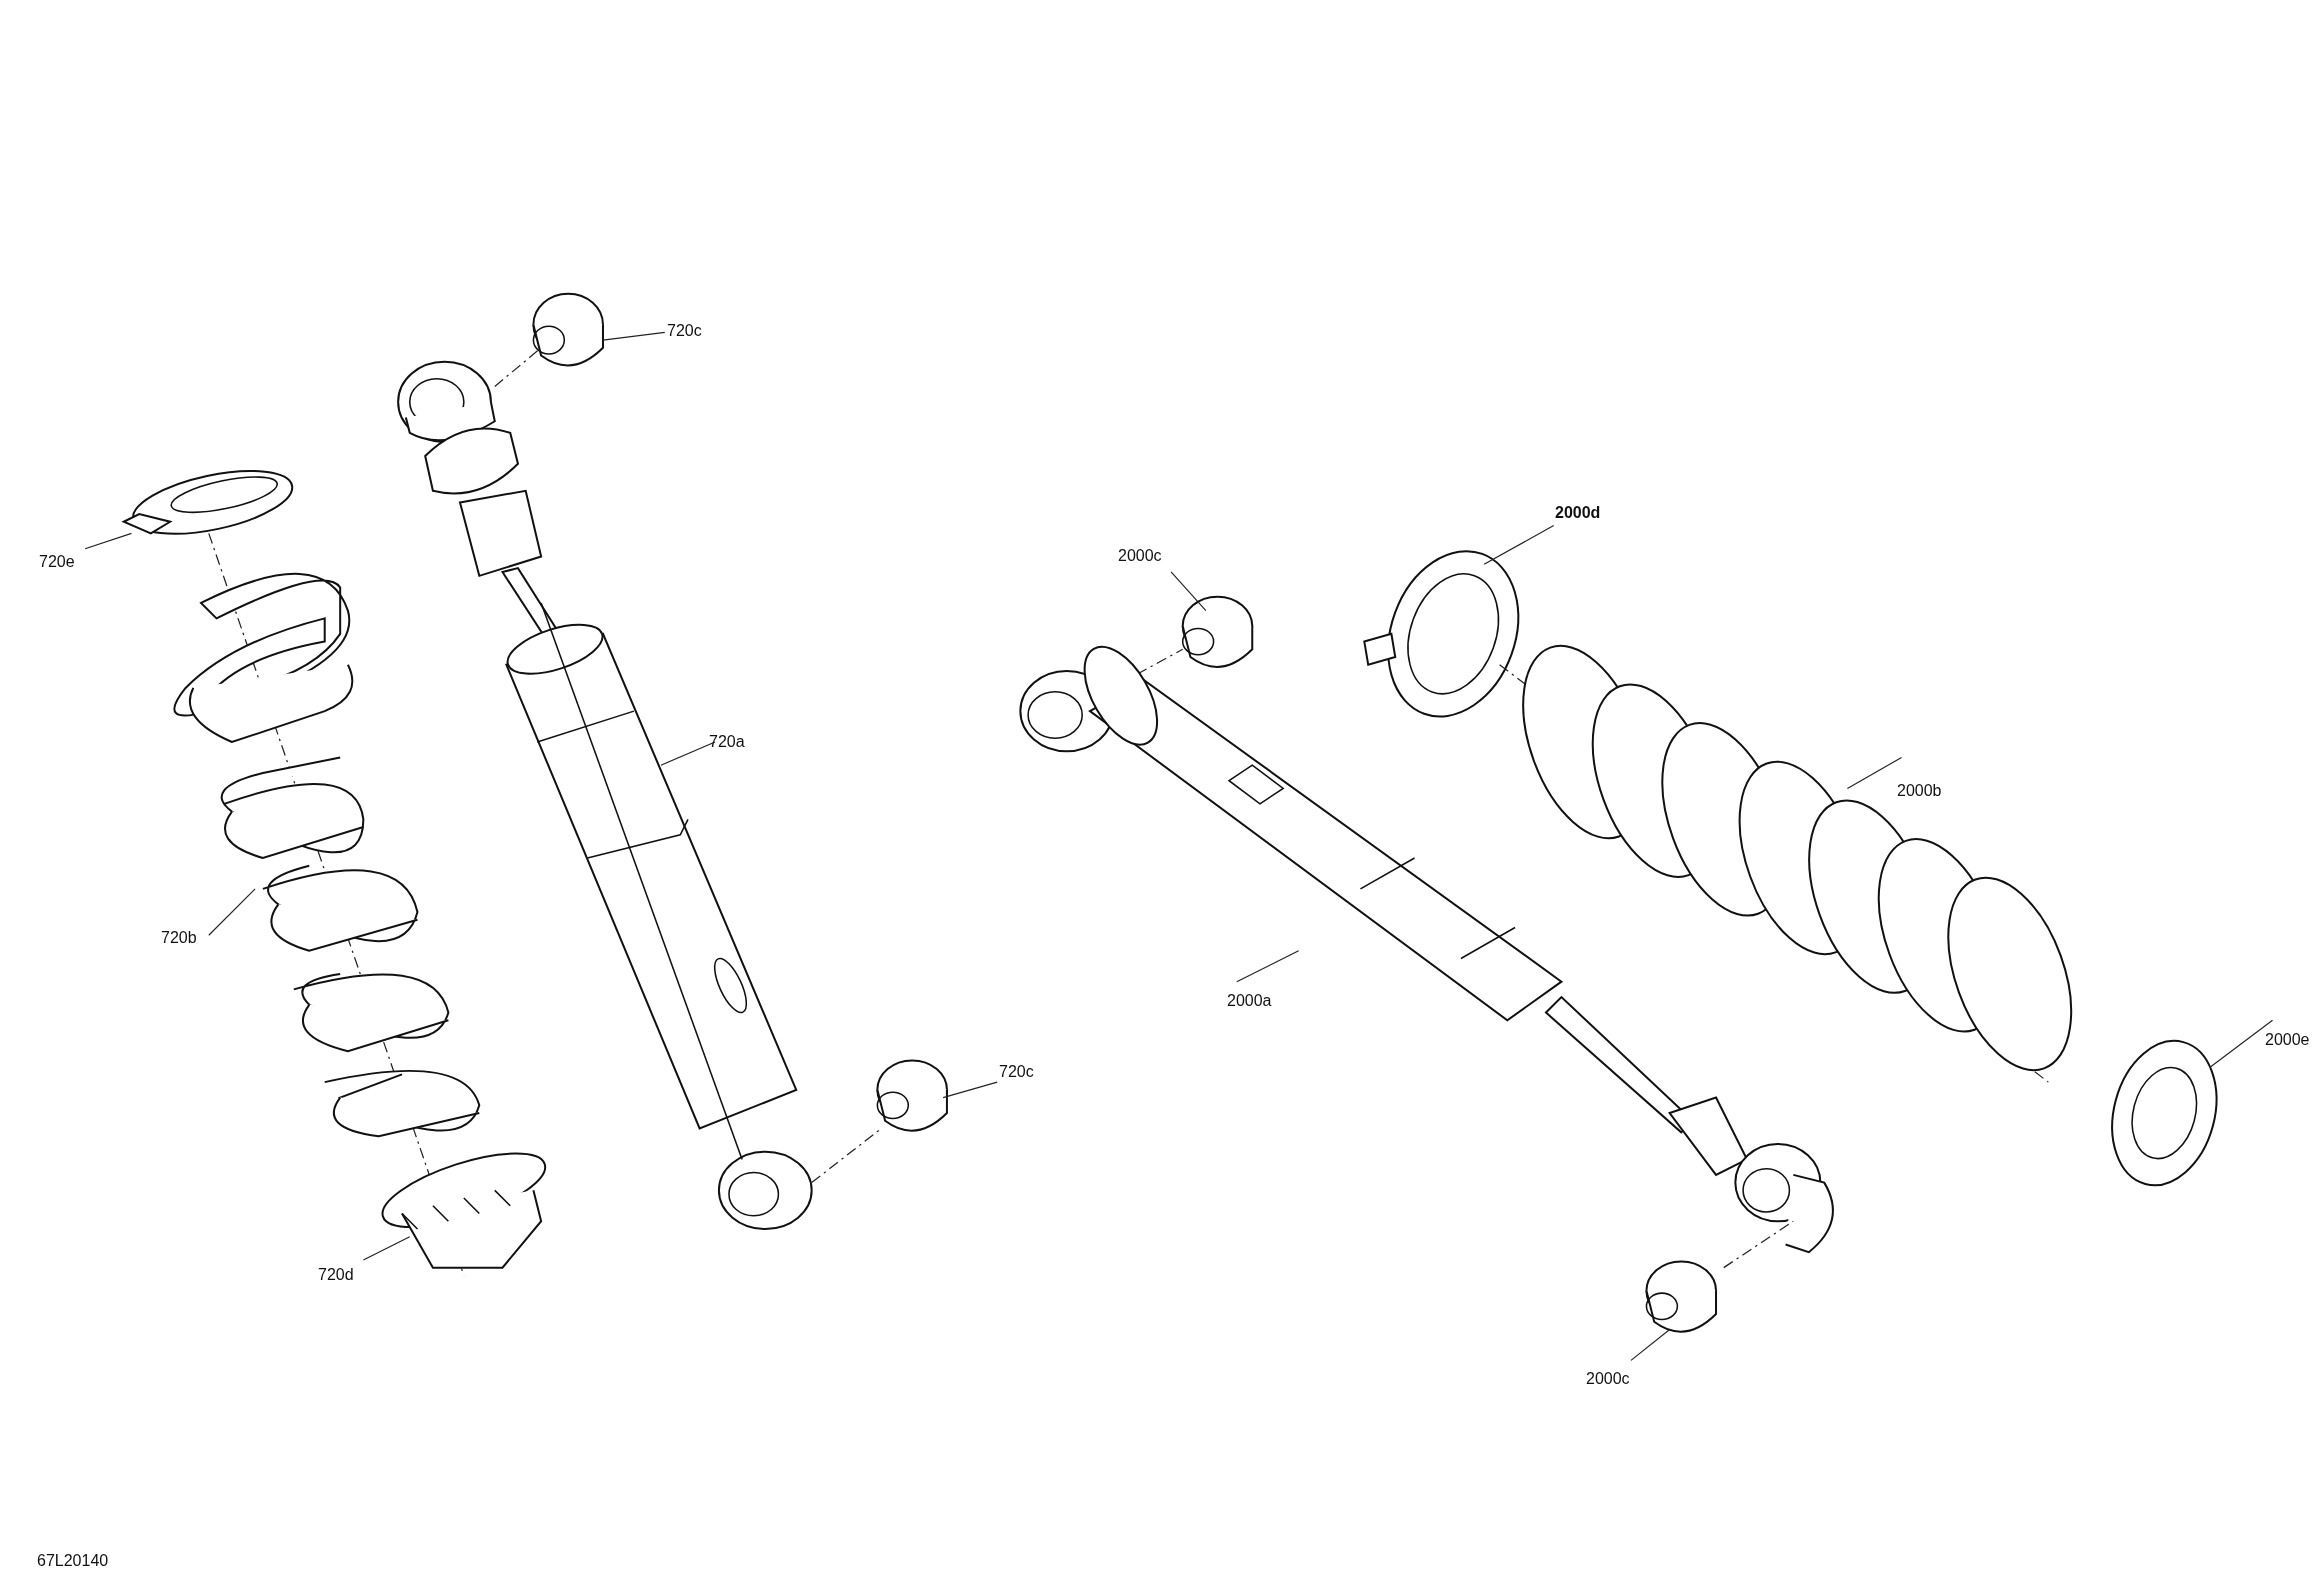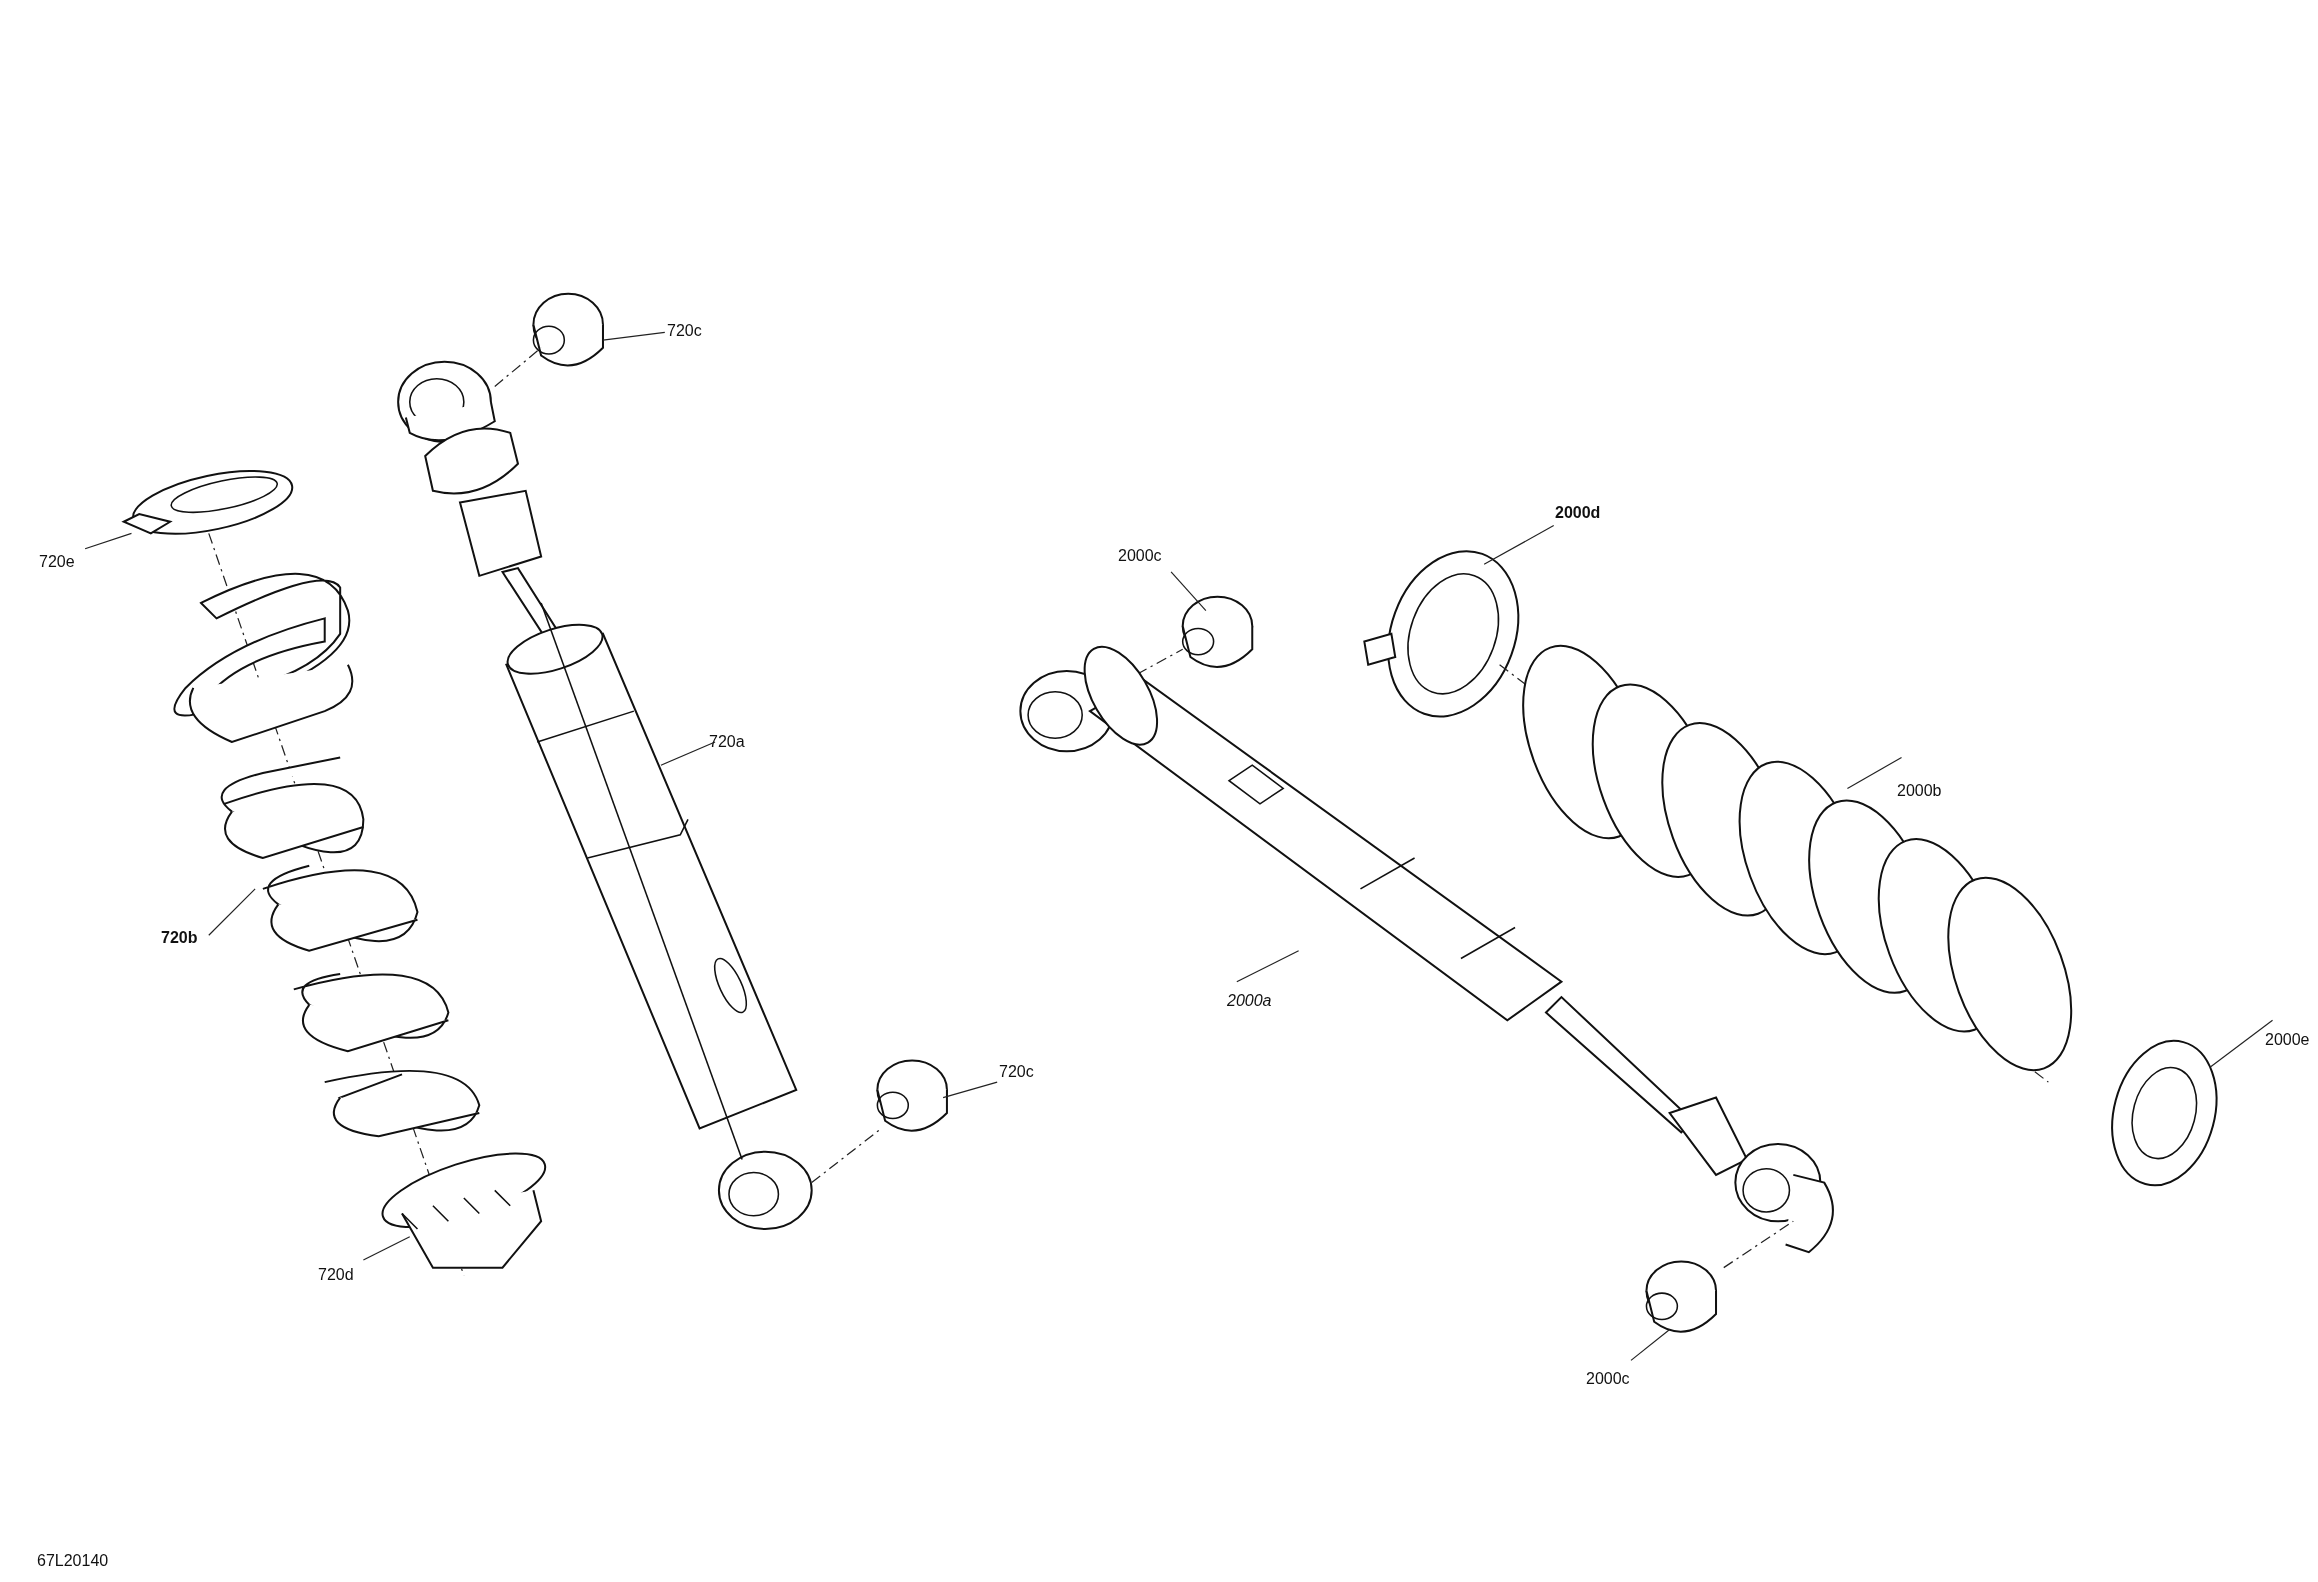--- a/index.html
+++ b/index.html
@@ -139,23 +139,23 @@
     <path class="p" d="M2130 1670 L2140 1710 Q2180 1740 2220 1700 L2220 1670"></path>
     <ellipse class="t" cx="2150" cy="1690" rx="20" ry="17"></ellipse>
   </g>
   <path class="d" d="M2230 1640 L2320 1580"></path>
   <path class="l" d="M2110 1760 L2160 1720"></path>
 </svg>
 
 <div class="lbl" style="left:667px;top:322px;">720c</div>
 <div class="lbl" style="left:39px;top:553px;">720e</div>
 <div class="lbl" style="left:709px;top:733px;">720a</div>
-<div class="lbl" style="left:161px;top:929px;font-weight:bold;">720b</div>
+<div class="lbl" style="left:161px;top:929px;">720b</div>
 <div class="lbl" style="left:999px;top:1063px;">720c</div>
 <div class="lbl" style="left:318px;top:1266px;">720d</div>
 <div class="lbl" style="left:1118px;top:547px;">2000c</div>
 <div class="lbl" style="left:1555px;top:504px;font-weight:bold;">2000d</div>
 <div class="lbl" style="left:1897px;top:734px;margin-top:48px;">2000b</div>
-<div class="lbl" style="left:1227px;top:992px;font-style:italic;">2000a</div>
+<div class="lbl" style="left:1227px;top:992px;">2000a</div>
 <div class="lbl" style="left:2265px;top:1003px;margin-top:28px;">2000e</div>
 <div class="lbl" style="left:1586px;top:1370px;">2000c</div>
 <div class="lbl" style="left:37px;top:1552px;">67L20140</div>
 
 
 </body></html>

